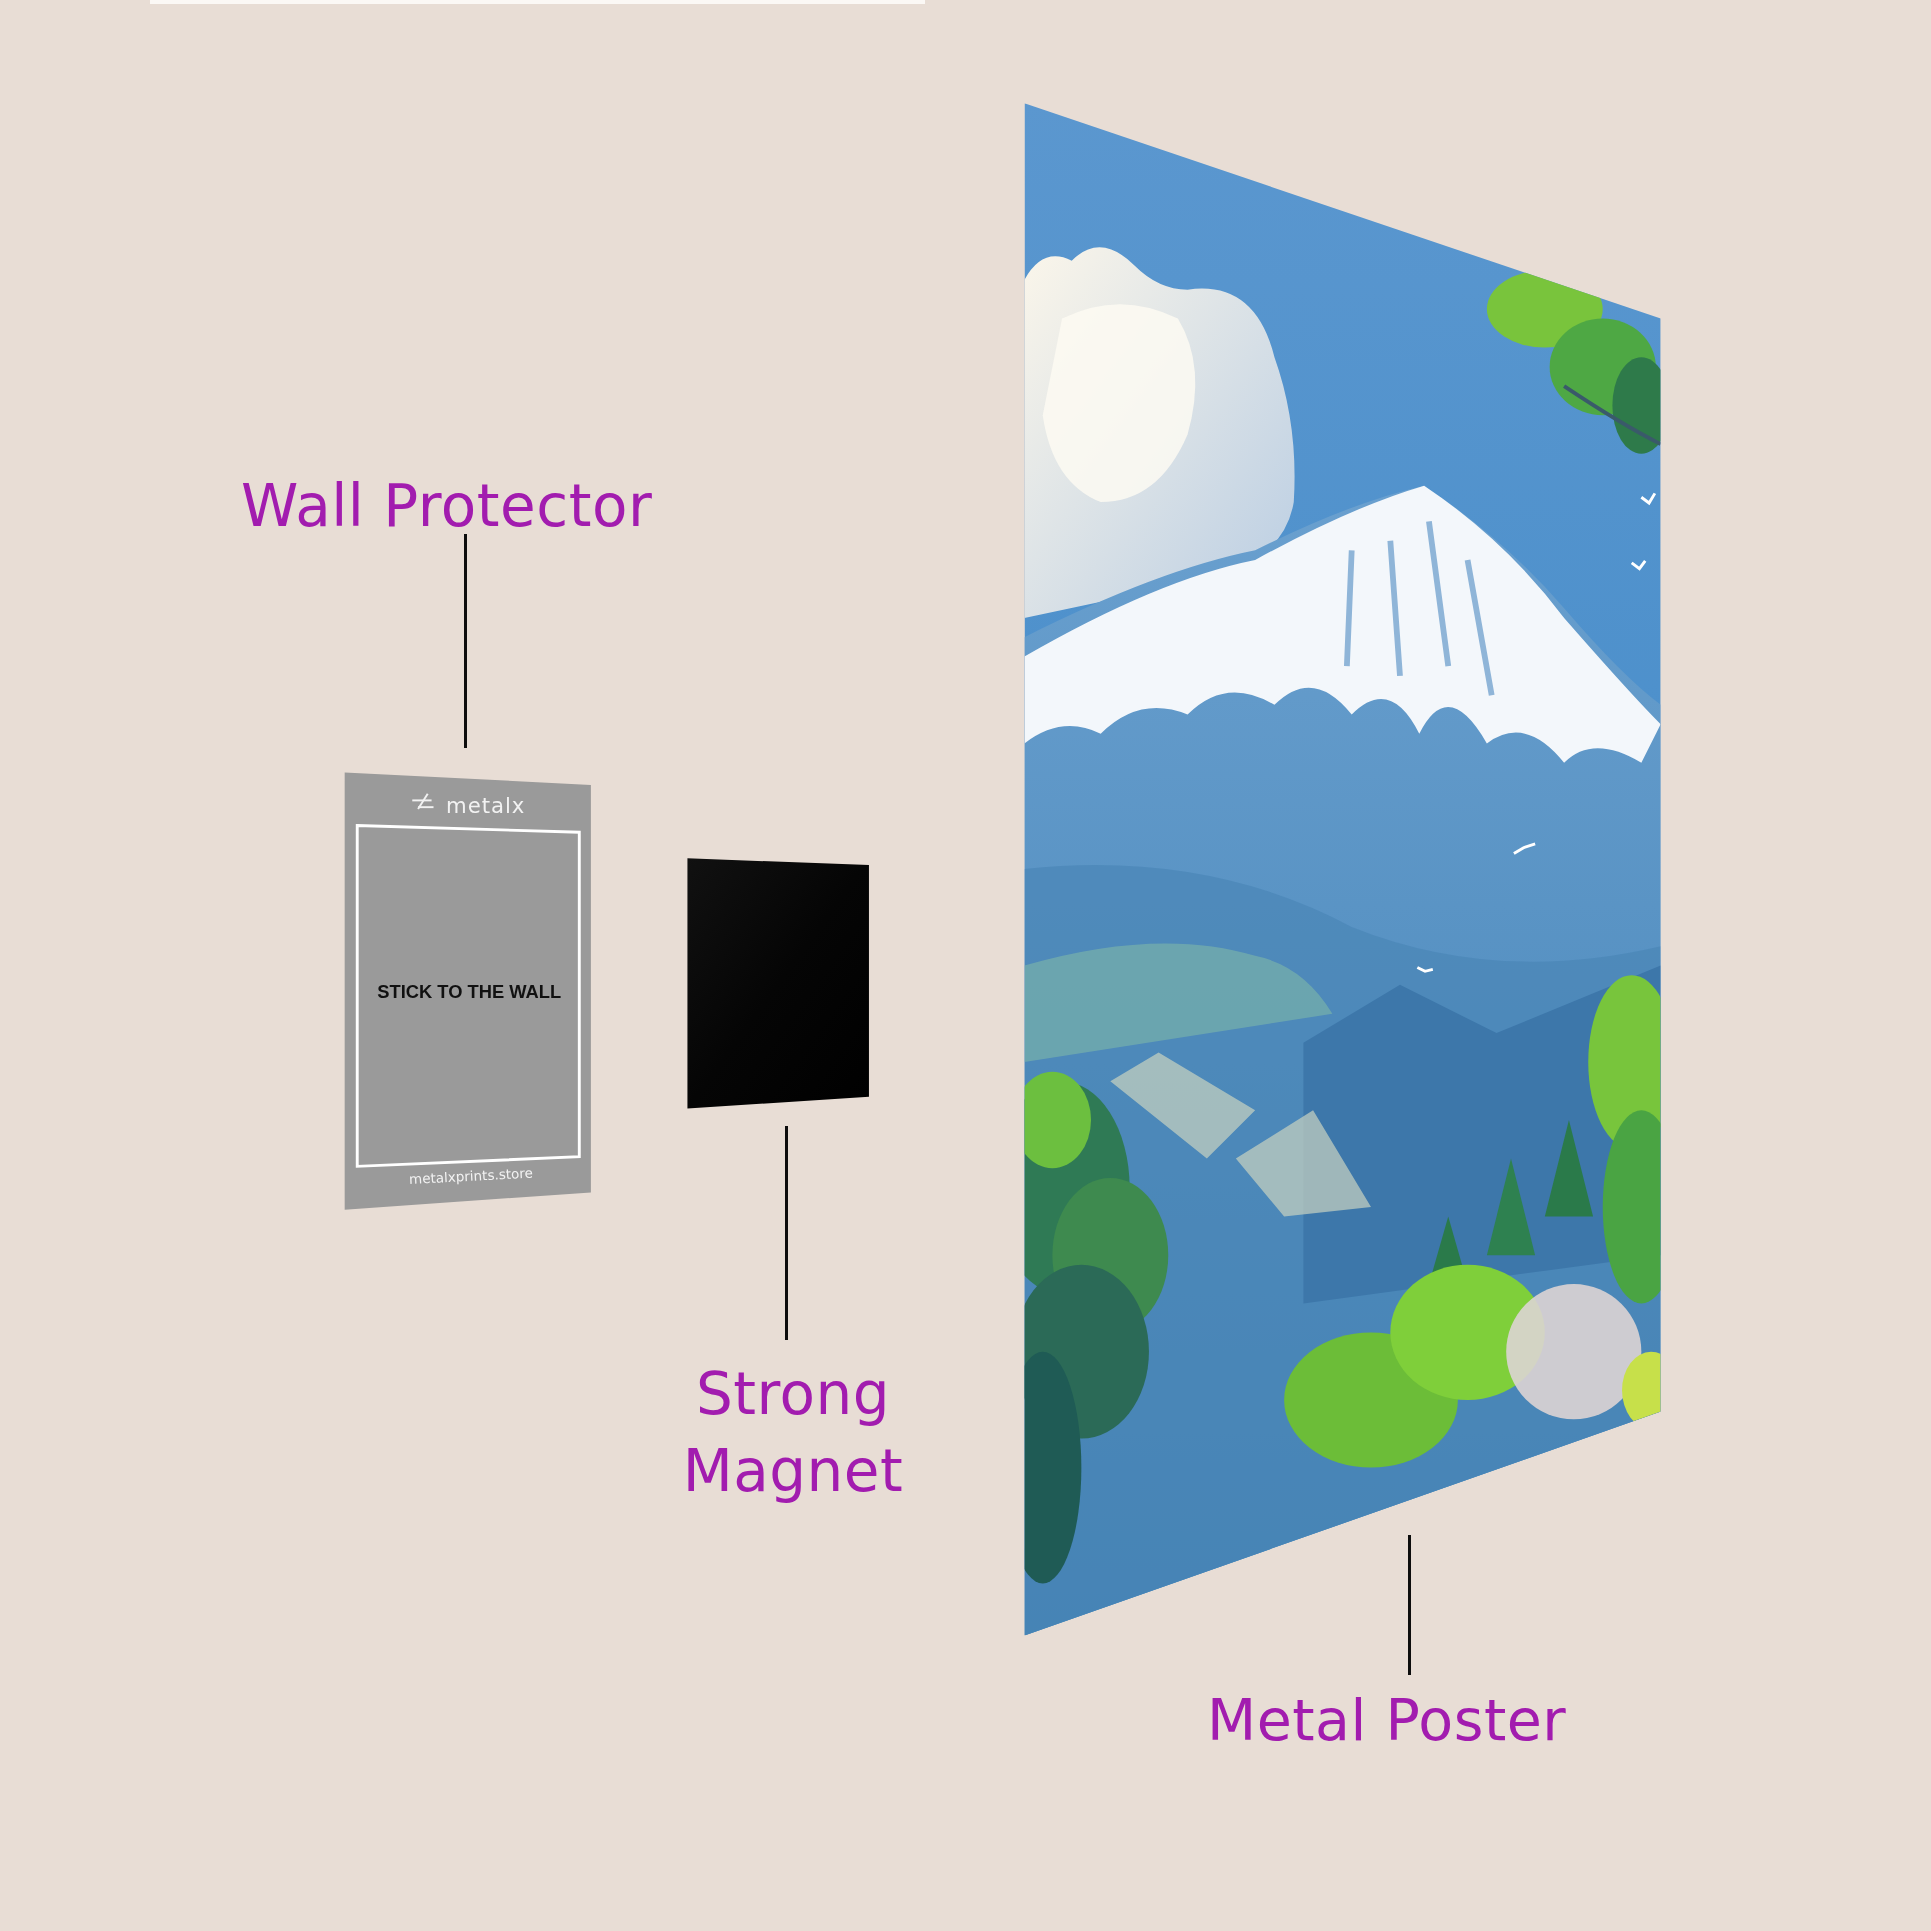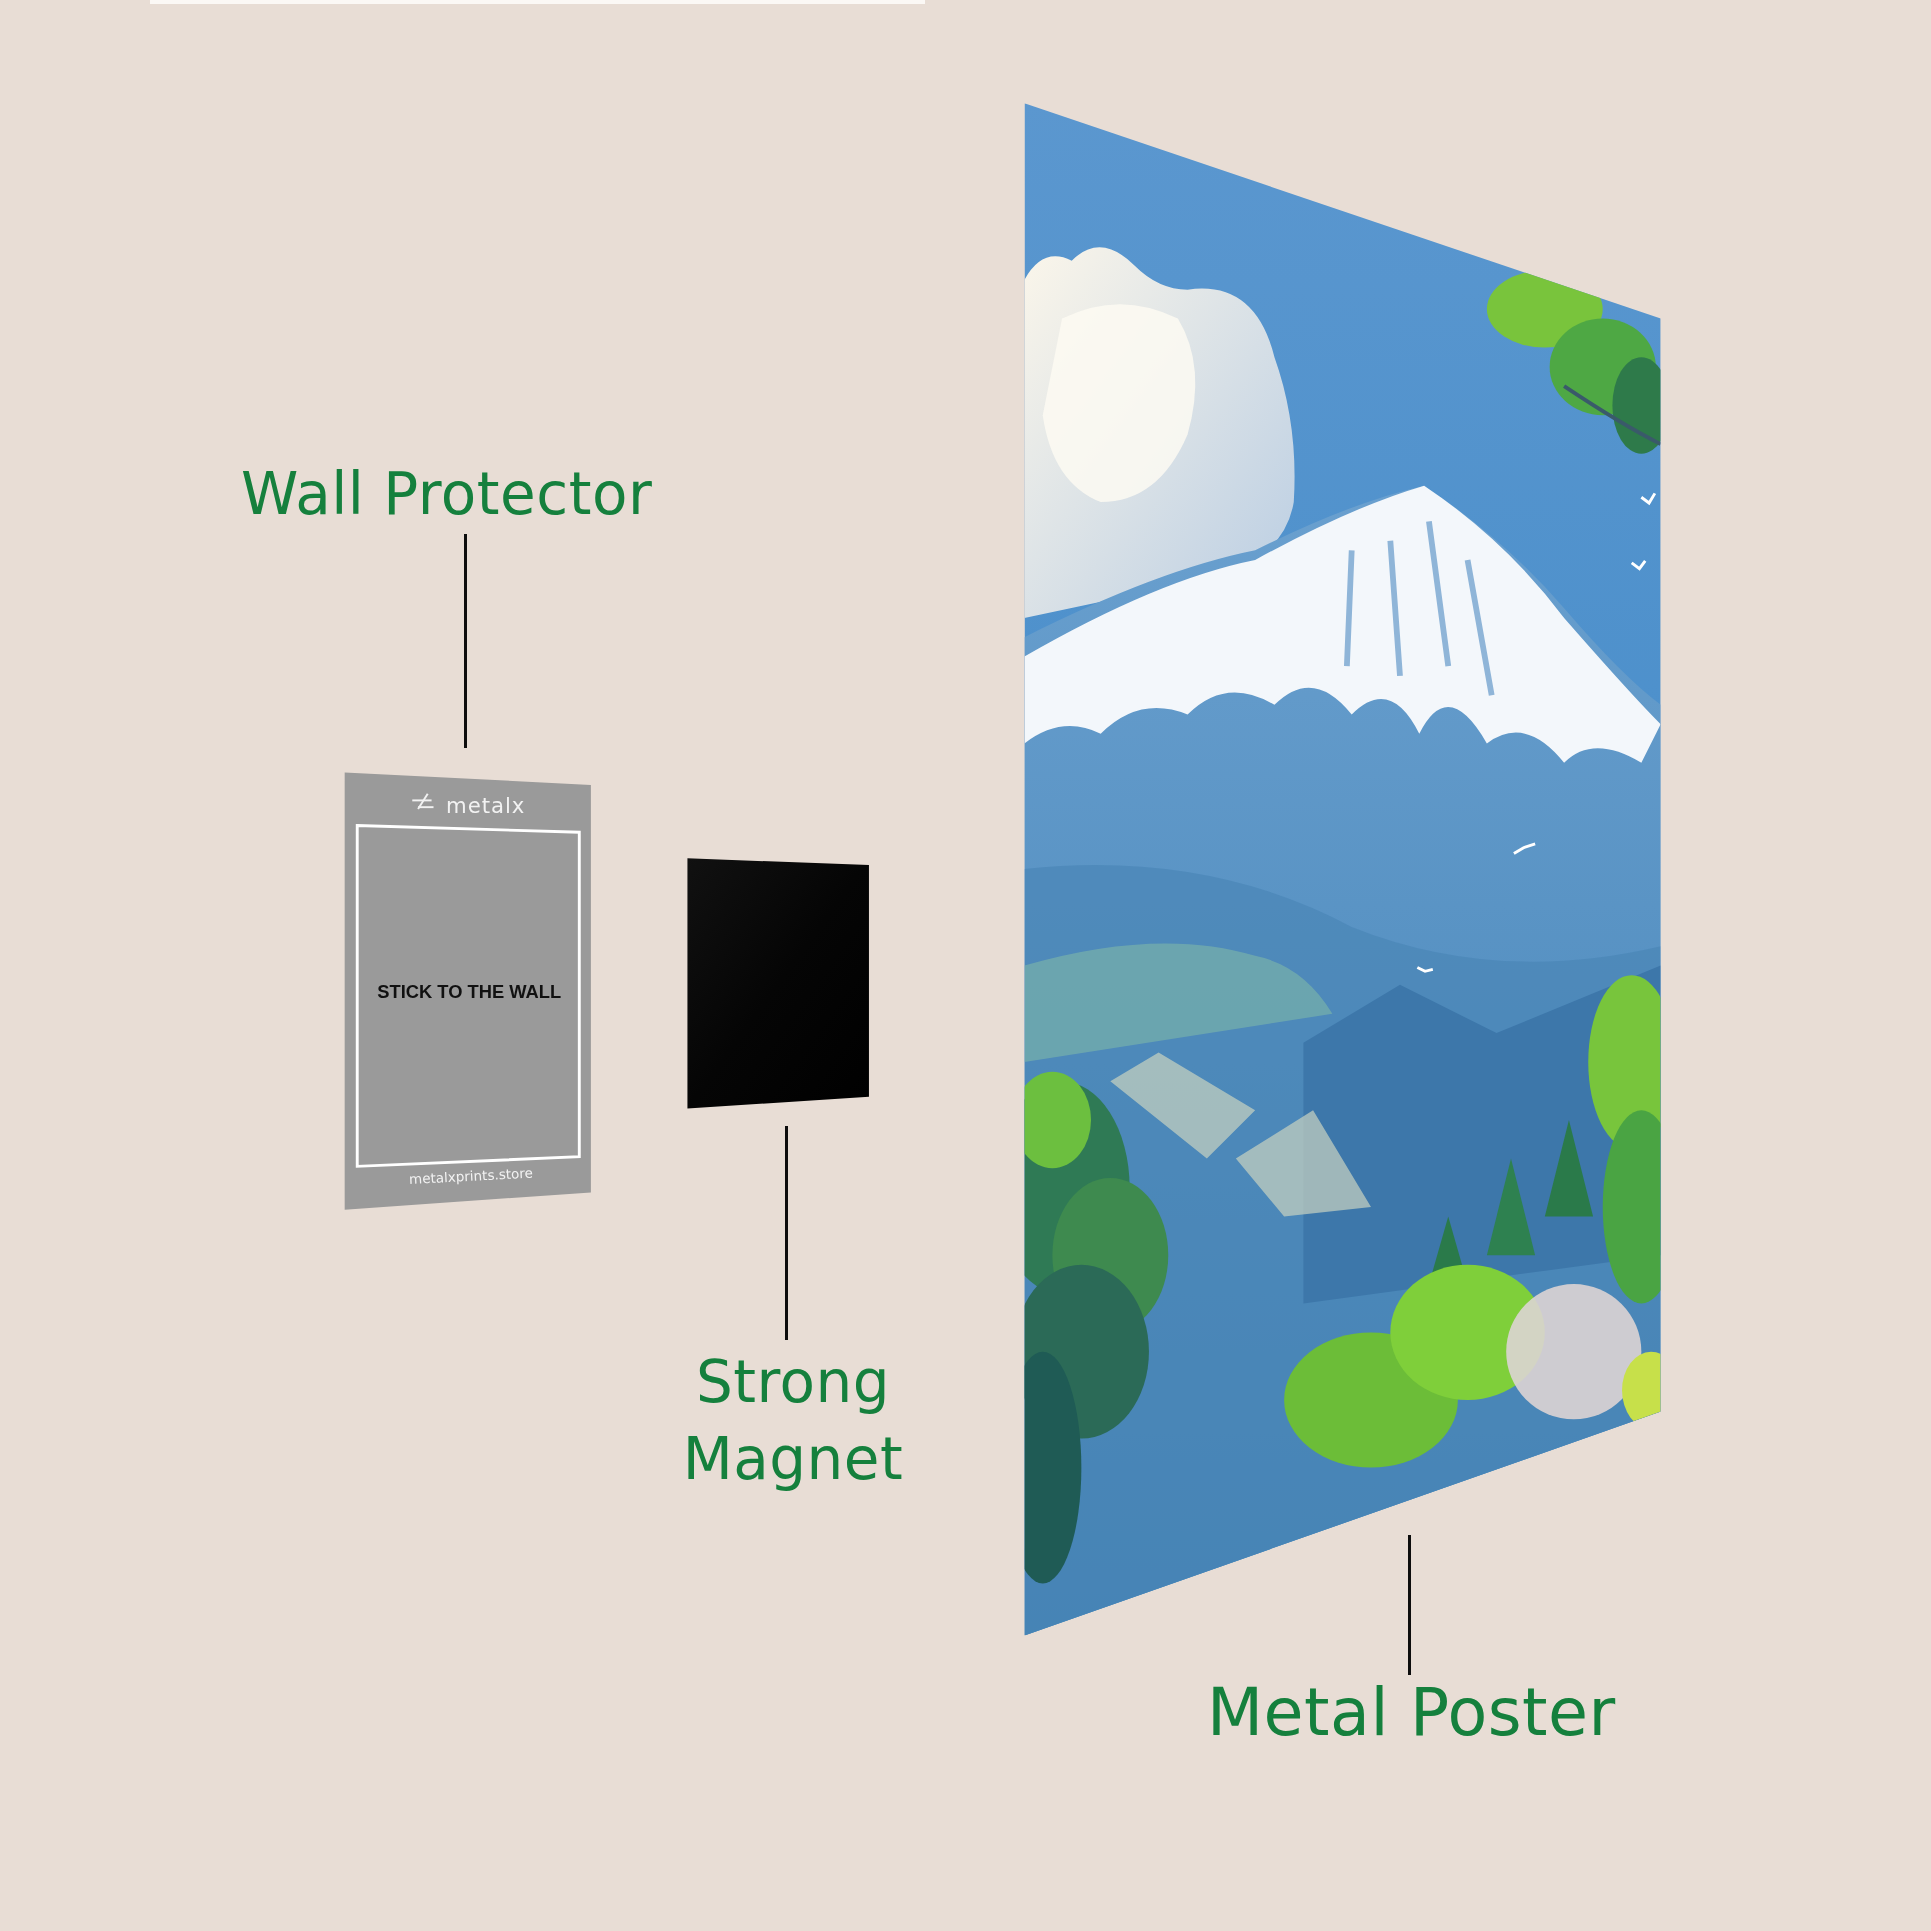--- a/index.html
+++ b/index.html
@@ -1,26 +1,26 @@
 <!DOCTYPE html>
 <html><head>
 <meta charset="utf-8">
 <style>
   html, body { margin:0; padding:0; }
   body { width:1931px; height:1931px; background:#e8ddd5; position:relative; overflow:hidden;
          font-family:"DejaVu Sans", sans-serif; }
   .top-strip { position:absolute; left:150px; top:0; width:775px; height:3.9px; background:#fbf8f5; }
-  .label { position:absolute; color:#15803d; font-family:"DejaVu Sans", sans-serif; font-weight:normal;
-           letter-spacing:0.5px; white-space:nowrap; }
+  .label { position:absolute; color:#a21caf; font-family:"DejaVu Sans", sans-serif; font-weight:normal;
+           letter-spacing:0.5px; white-space:nowrap;margin-top:12px; }
   .leader { position:absolute; width:2.9px; background:#0d0d0d; }
   #lbl-protector { left:241px; top:460px; font-size:58px; }
   #line-protector { left:464px; top:534px; height:214px; }
   #lbl-magnet { left:624px; top:1344px; width:338px; text-align:center; font-size:58px; line-height:77px; }
   #line-magnet { left:785px; top:1126px; height:214px; }
-  #lbl-poster { left:1207px; top:1675px; font-size:65px; }
+  #lbl-poster { left:1207px; top:1675px; font-size:57px; }
   #line-poster { left:1408px; top:1535px; height:140px; }
   svg.layer { position:absolute; left:0; top:0; }
 </style>
 </head>
 <body>
 
 <div class="top-strip"></div>
 
 <div class="label" id="lbl-protector">Wall Protector</div>
 <div class="leader" id="line-protector"></div>

